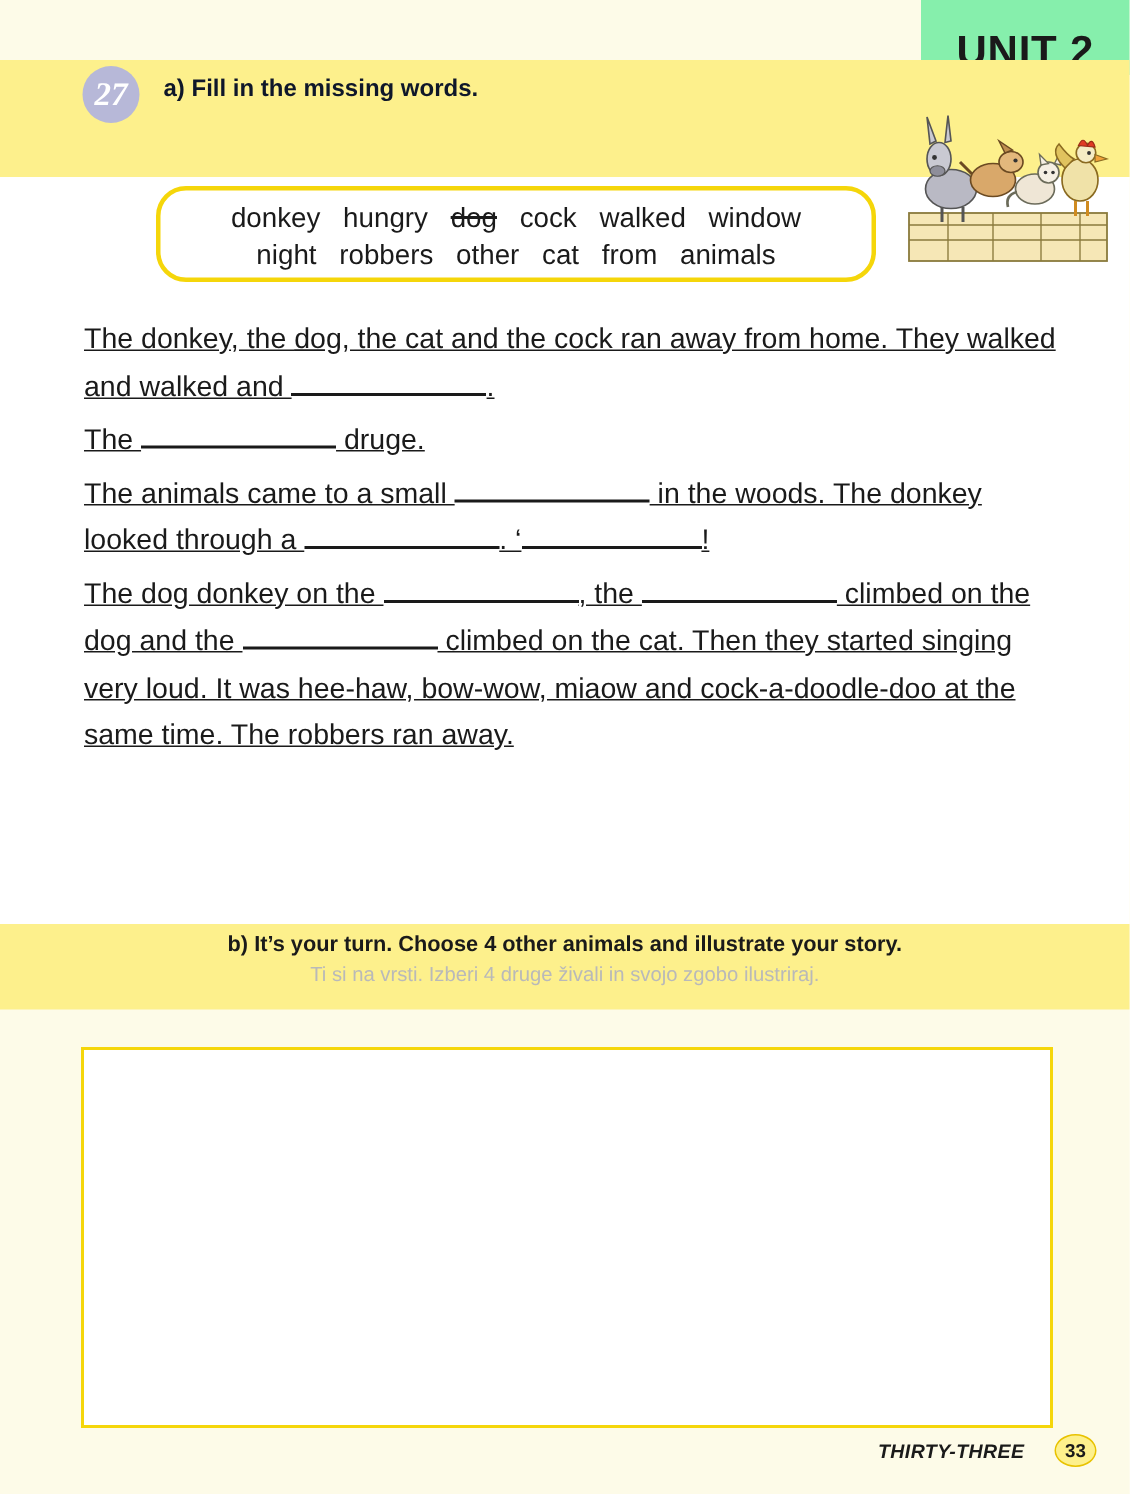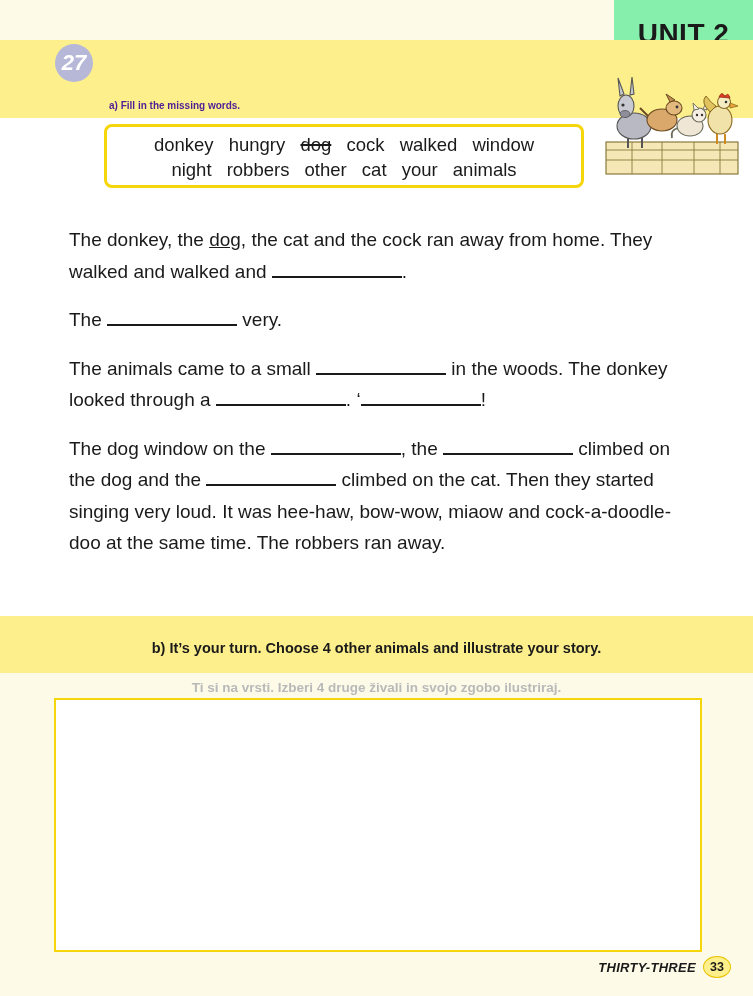--- a/index.html
+++ b/index.html
@@ -58,39 +58,39 @@
     height: 38px;
     border-radius: 50%;
     background: #b7b8d8;
     color: #ffffff;
     font-size: 22px;
     font-weight: bold;
     font-style: italic;
     display: flex;
     align-items: center;
     justify-content: center;
+    font-family: Liberation Serif, serif;
   }
   .header-text {
     position: absolute;
     left: 109px;
     top: 50px;
     width: 460px;
   }
   .header-text .title {
     font-size: 14.5px;
     font-weight: bold;
     color: #1a1a1a;
     line-height: 19px;
   }
   .header-text .subtitle {
-    font-size: 10px;
-    font-weight: bold;
-    color: #4c1d95;
+    font-size: 16px;
+    font-weight: bold;
+    color: #0f172a;
     line-height: 19px;
-    margin-top: 46px;
   }
   .header-text .translation {
     font-size: 13px;
     font-weight: bold;
     color: #b9b9b9;
     line-height: 19px;
     padding-left: 14px;
   }
 
   
@@ -104,21 +104,21 @@
   }
 
   
   .word-box {
     position: absolute;
     left: 104px;
     top: 124px;
     width: 480px;
     height: 64px;
     border: 3px solid #f5d60a;
-    border-radius: 8px;
+    border-radius: 20px;
     background: #ffffff;
     box-sizing: border-box;
     display: flex;
     flex-direction: column;
     align-items: center;
     justify-content: center;
     padding-top: 2px;
   }
   .word-row {
     font-size: 18.5px;
@@ -152,21 +152,21 @@
   }
   .story {
     position: absolute;
     left: 52px;
     top: 207px;
     width: 662px;
     font-size: 19px;
     line-height: 31.5px;
     color: #1a1a1a;
   }
-  .story p { margin: 17px; }
+  .story p { margin: 4px; text-decoration: underline; }
   .blank {
     display: inline-block;
     border-bottom: 2px solid #1a1a1a;
     height: 17px;
     vertical-align: baseline;
   }
   .blank.w130 { width: 130px; }
   .blank.w120 { width: 120px; }
   .u { text-decoration: underline; }
 
@@ -177,29 +177,28 @@
     top: 616px;
     width: 753px;
     height: 57px;
     background: #fdf08c;
     text-align: center;
   }
   .partb-title {
     font-size: 14.5px;
     font-weight: bold;
     color: #1a1a1a;
-    padding-top: 22px;
+    padding-top: 4px;
     line-height: 20px;
   }
   .partb-translation {
     font-size: 13.5px;
-    font-weight: bold;
+    font-weight: normal;
     color: #b9b9b9;
     line-height: 20px;
-    margin-top: 20px;
   }
 
   
   .drawing-frame {
     position: absolute;
     left: 54px;
     top: 698px;
     width: 648px;
     height: 254px;
     background: #ffffff;
@@ -207,21 +206,21 @@
     box-sizing: border-box;
   }
 
   
   .footer {
     position: absolute;
     right: 22px;
     bottom: 18px;
     display: flex;
     align-items: center;
-    gap: 7px;
+    gap: 20px;
     margin-top: 39px;
   }
   .footer-text {
     font-size: 13px;
     font-weight: bold;
     font-style: italic;
     color: #1a1a1a;
     letter-spacing: 0.3px;
   }
   .page-num {
@@ -312,39 +311,39 @@
       <span class="w struck">dog</span>
       <span class="w">cock</span>
       <span class="w">walked</span>
       <span class="w">window</span>
     </div>
     <div class="word-row">
       <span class="w">night</span>
       <span class="w">robbers</span>
       <span class="w">other</span>
       <span class="w">cat</span>
-      <span class="w">your</span>
+      <span class="w">from</span>
       <span class="w">animals</span>
     </div>
   </div>
 
   <div class="story-area"></div>
 
   <div class="story">
     <p>
       <span>The donkey, the </span><span class="u">dog</span><span>, the cat and the cock ran away from home. They walked and walked and </span><span class="blank w130"></span><span>.</span>
     </p>
     <p>
-      <span>The </span><span class="blank w130"></span><span> very.</span>
+      <span>The </span><span class="blank w130"></span><span> druge.</span>
     </p>
     <p>
       <span>The animals came to a small </span><span class="blank w130"></span><span> in the woods. The donkey looked through a </span><span class="blank w130"></span><span>. ‘</span><span class="blank w120"></span><span>!</span>
     </p>
     <p>
-      <span>The dog window on the </span><span class="blank w130"></span><span>, the </span><span class="blank w130"></span><span> climbed on the dog and the </span><span class="blank w130"></span><span> climbed on the cat. Then they started singing very loud. It was hee-haw, bow-wow, miaow and cock-a-doodle-doo at the same time. The robbers ran away.</span>
+      <span>The dog donkey on the </span><span class="blank w130"></span><span>, the </span><span class="blank w130"></span><span> climbed on the dog and the </span><span class="blank w130"></span><span> climbed on the cat. Then they started singing very loud. It was hee-haw, bow-wow, miaow and cock-a-doodle-doo at the same time. The robbers ran away.</span>
     </p>
   </div>
 
   <div class="partb-band">
     <div class="partb-title">b) It’s your turn. Choose 4 other animals and illustrate your story.</div>
     <div class="partb-translation">Ti si na vrsti. Izberi 4 druge živali in svojo zgobo ilustriraj.</div>
   </div>
 
   <div class="drawing-frame"></div>
 

